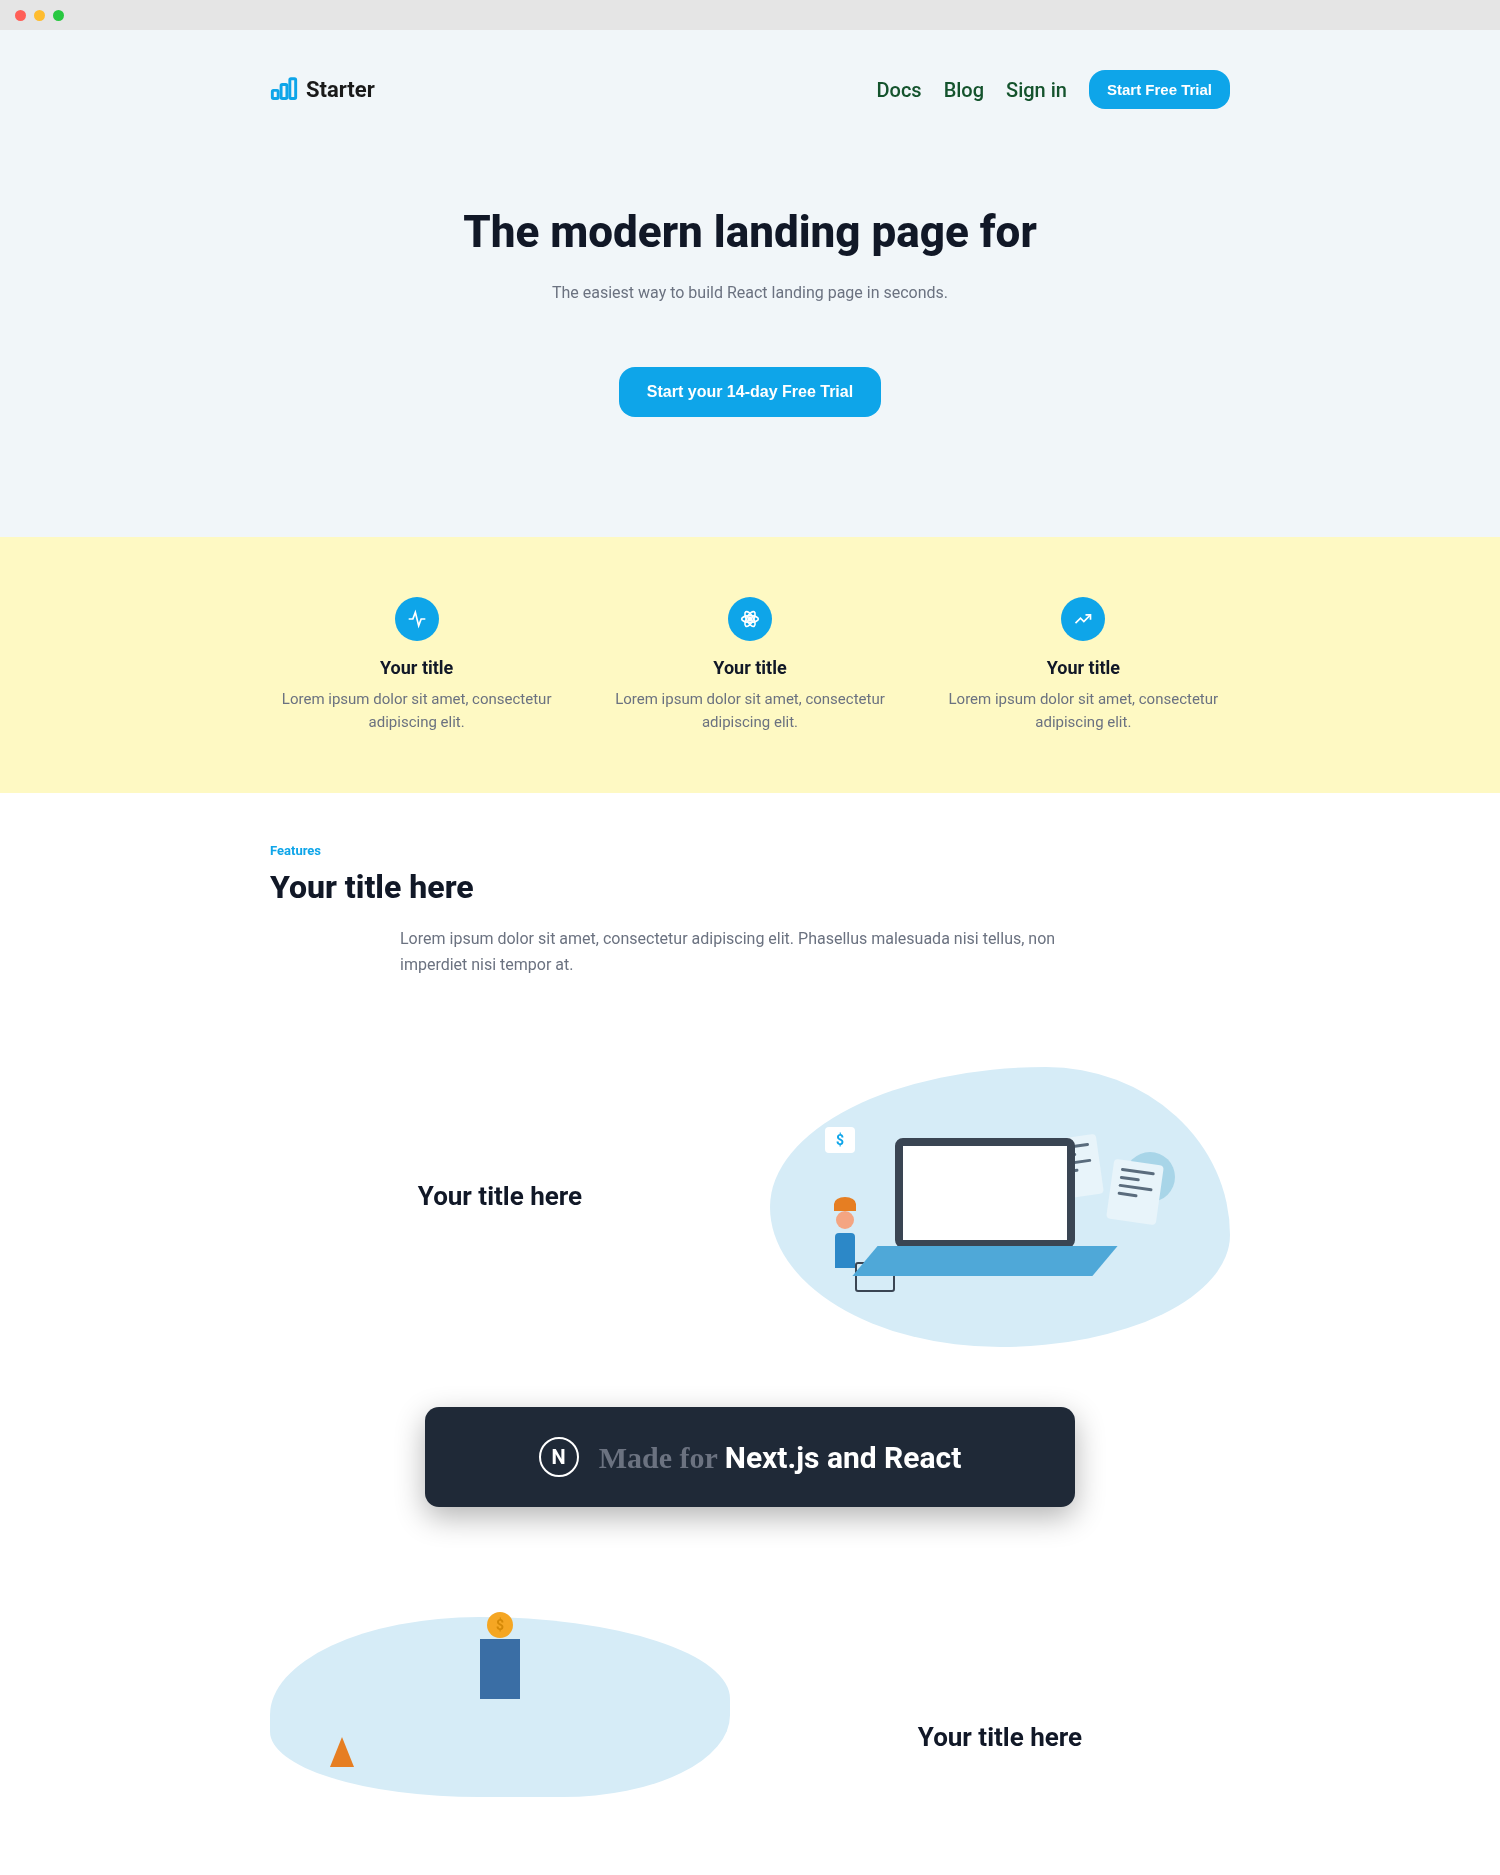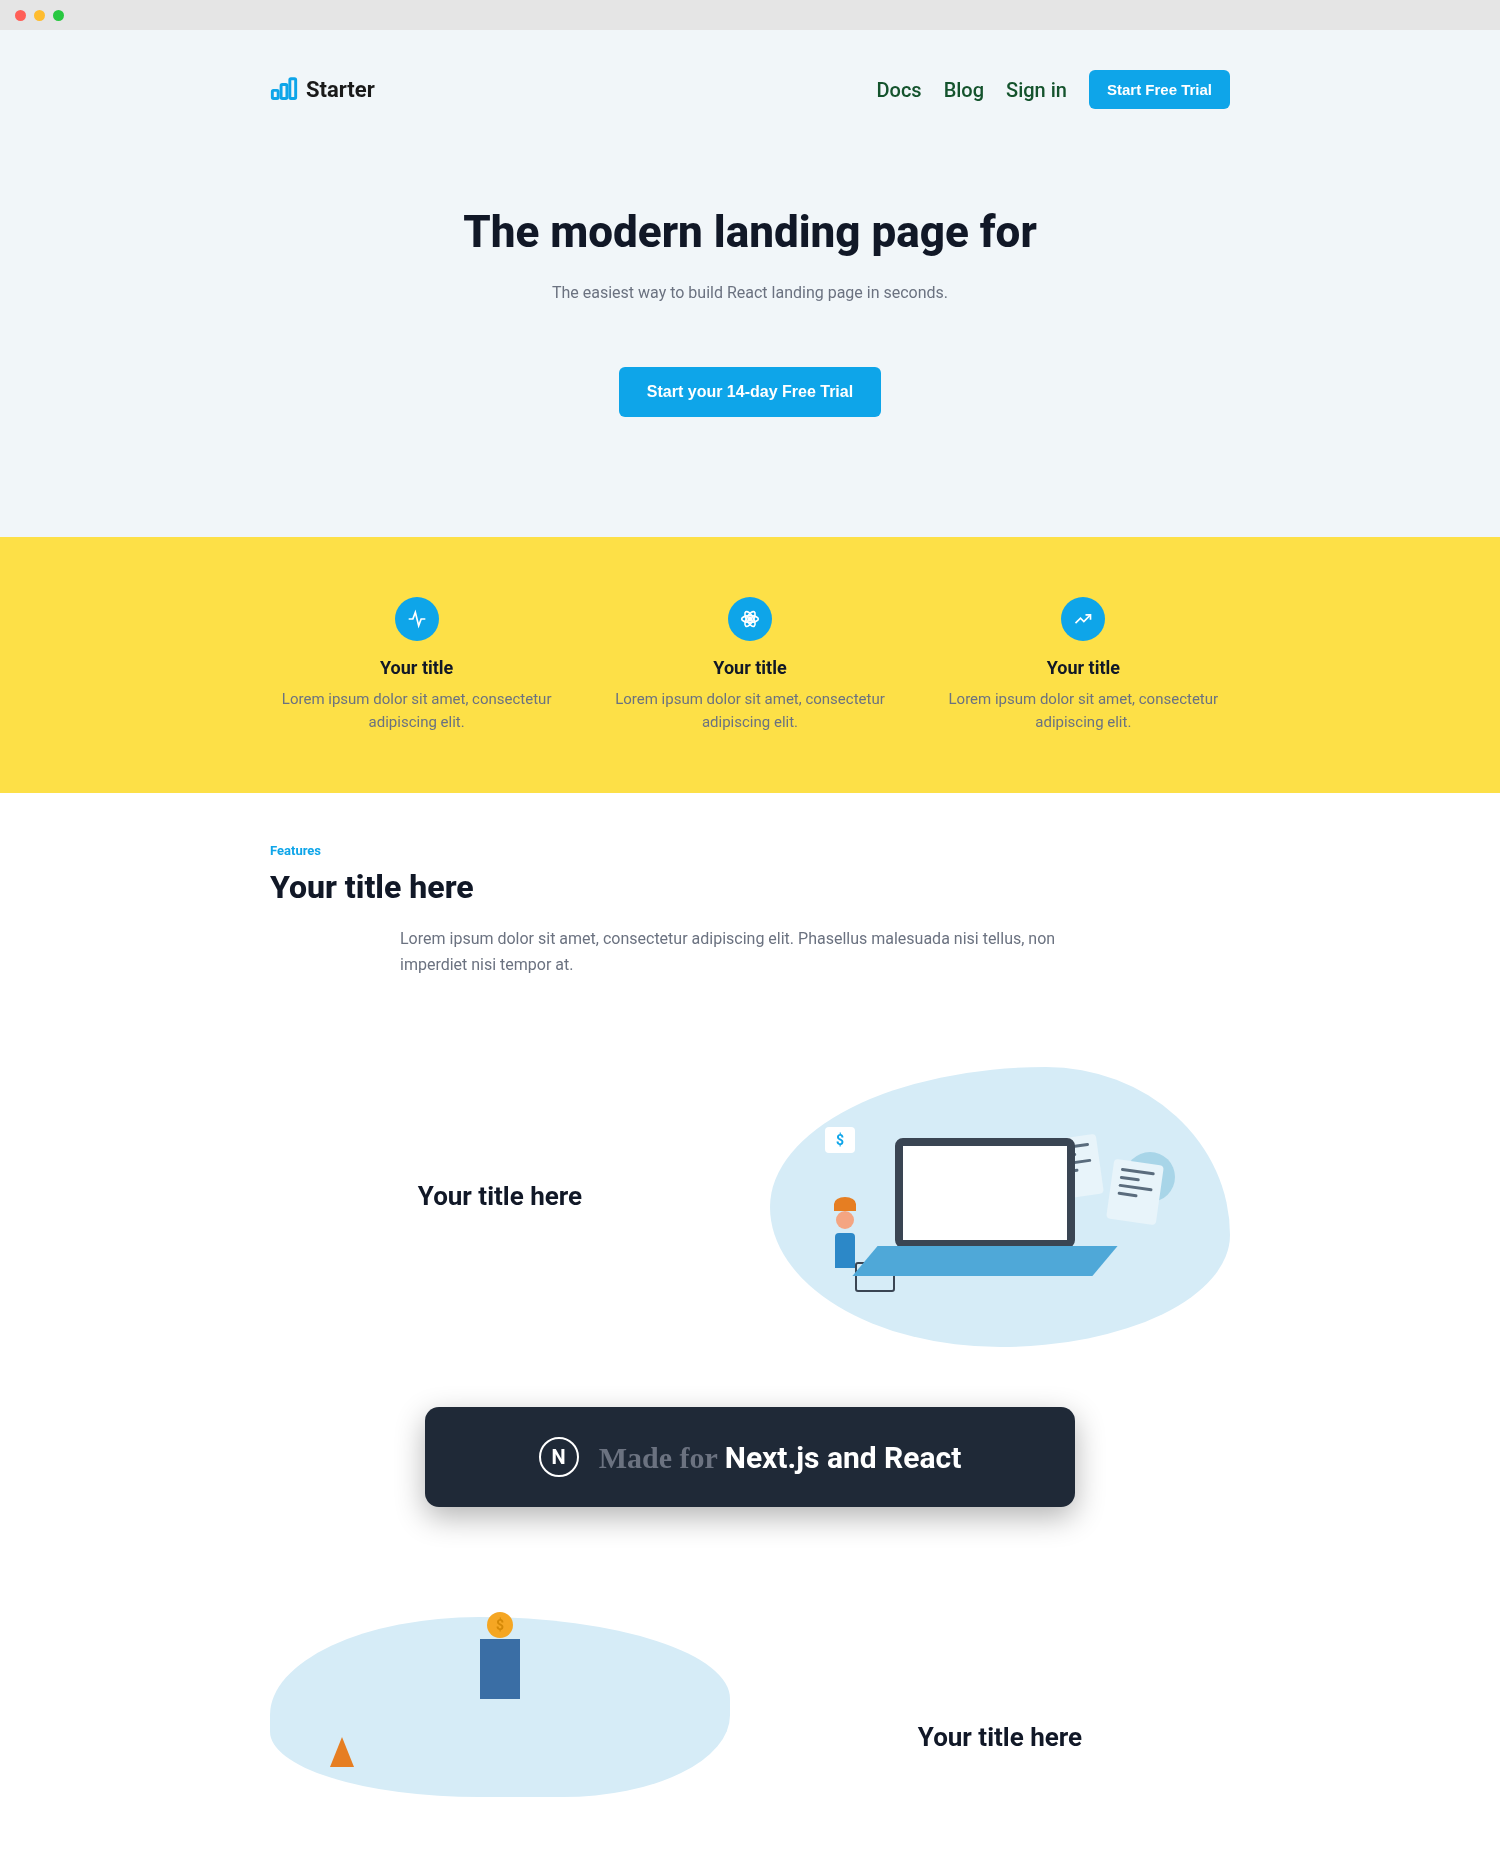--- a/index.html
+++ b/index.html
@@ -65,21 +65,21 @@
     .nav-link {
       color: #14532d;
       text-decoration: none;
       font-size: 20px;
       font-weight: 500;
     }
     .btn-primary {
       background: #0ea5e9;
       color: #fff;
       padding: 11px 18px;
-      border-radius: 6px;
+      border-radius: 16px;
       font-size: 15px;
       font-weight: 600;
       border: none;
       cursor: pointer;
     }
     .btn-large {
       padding: 16px 28px;
       font-size: 16px;
     }
     .hero-content {
@@ -101,21 +101,21 @@
       font-size: 16px;
       color: #6b7280;
       margin-top: 22px;
     }
     .hero-cta {
       margin-top: 65px;
     }
     
     .features-row {
       padding: 60px 4px;
-      background: #fde047;
+      background: #fef9c3;
     }
     .features-grid {
       display: grid;
       grid-template-columns: repeat(3, 1fr);
       gap: 40px;
     }
     .feature-card {
       text-align: center;
     }
     .feature-icon {

